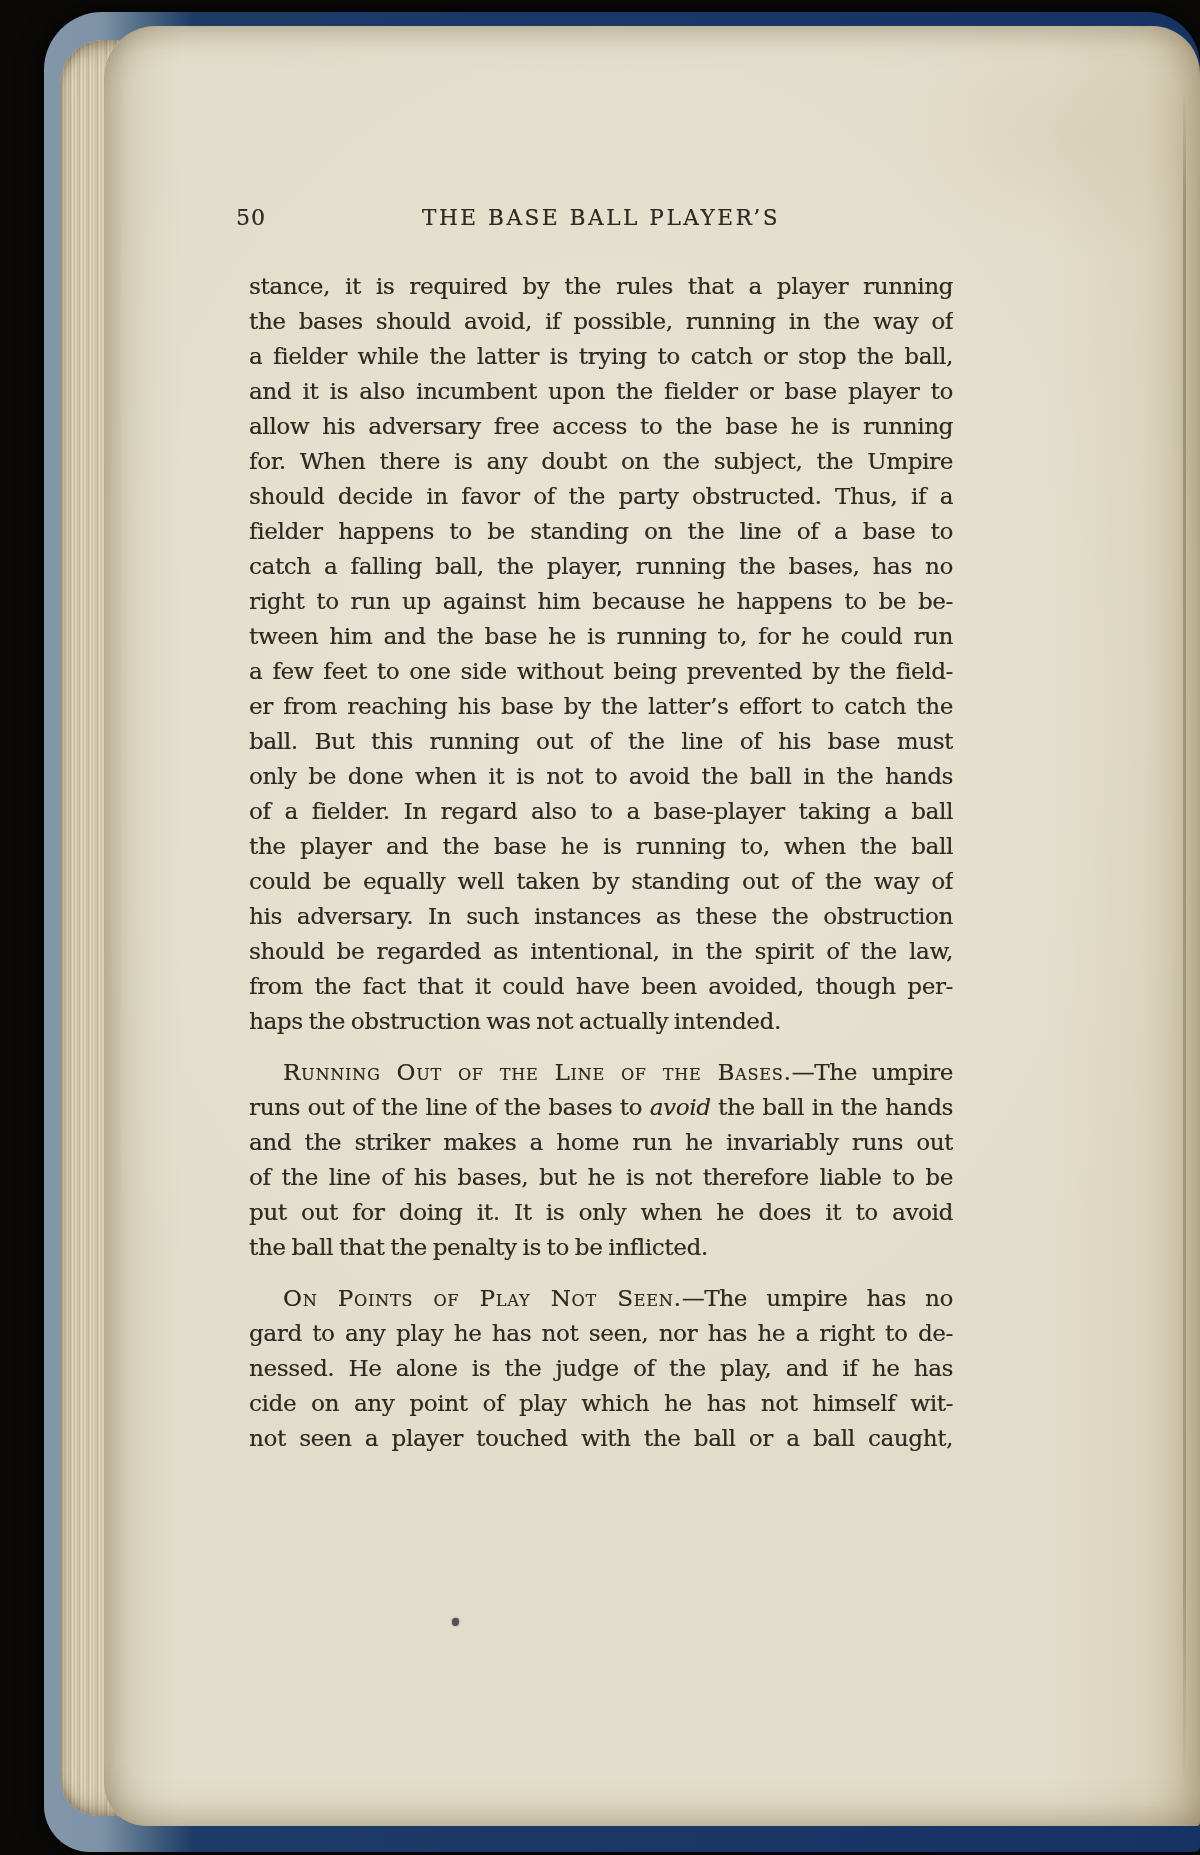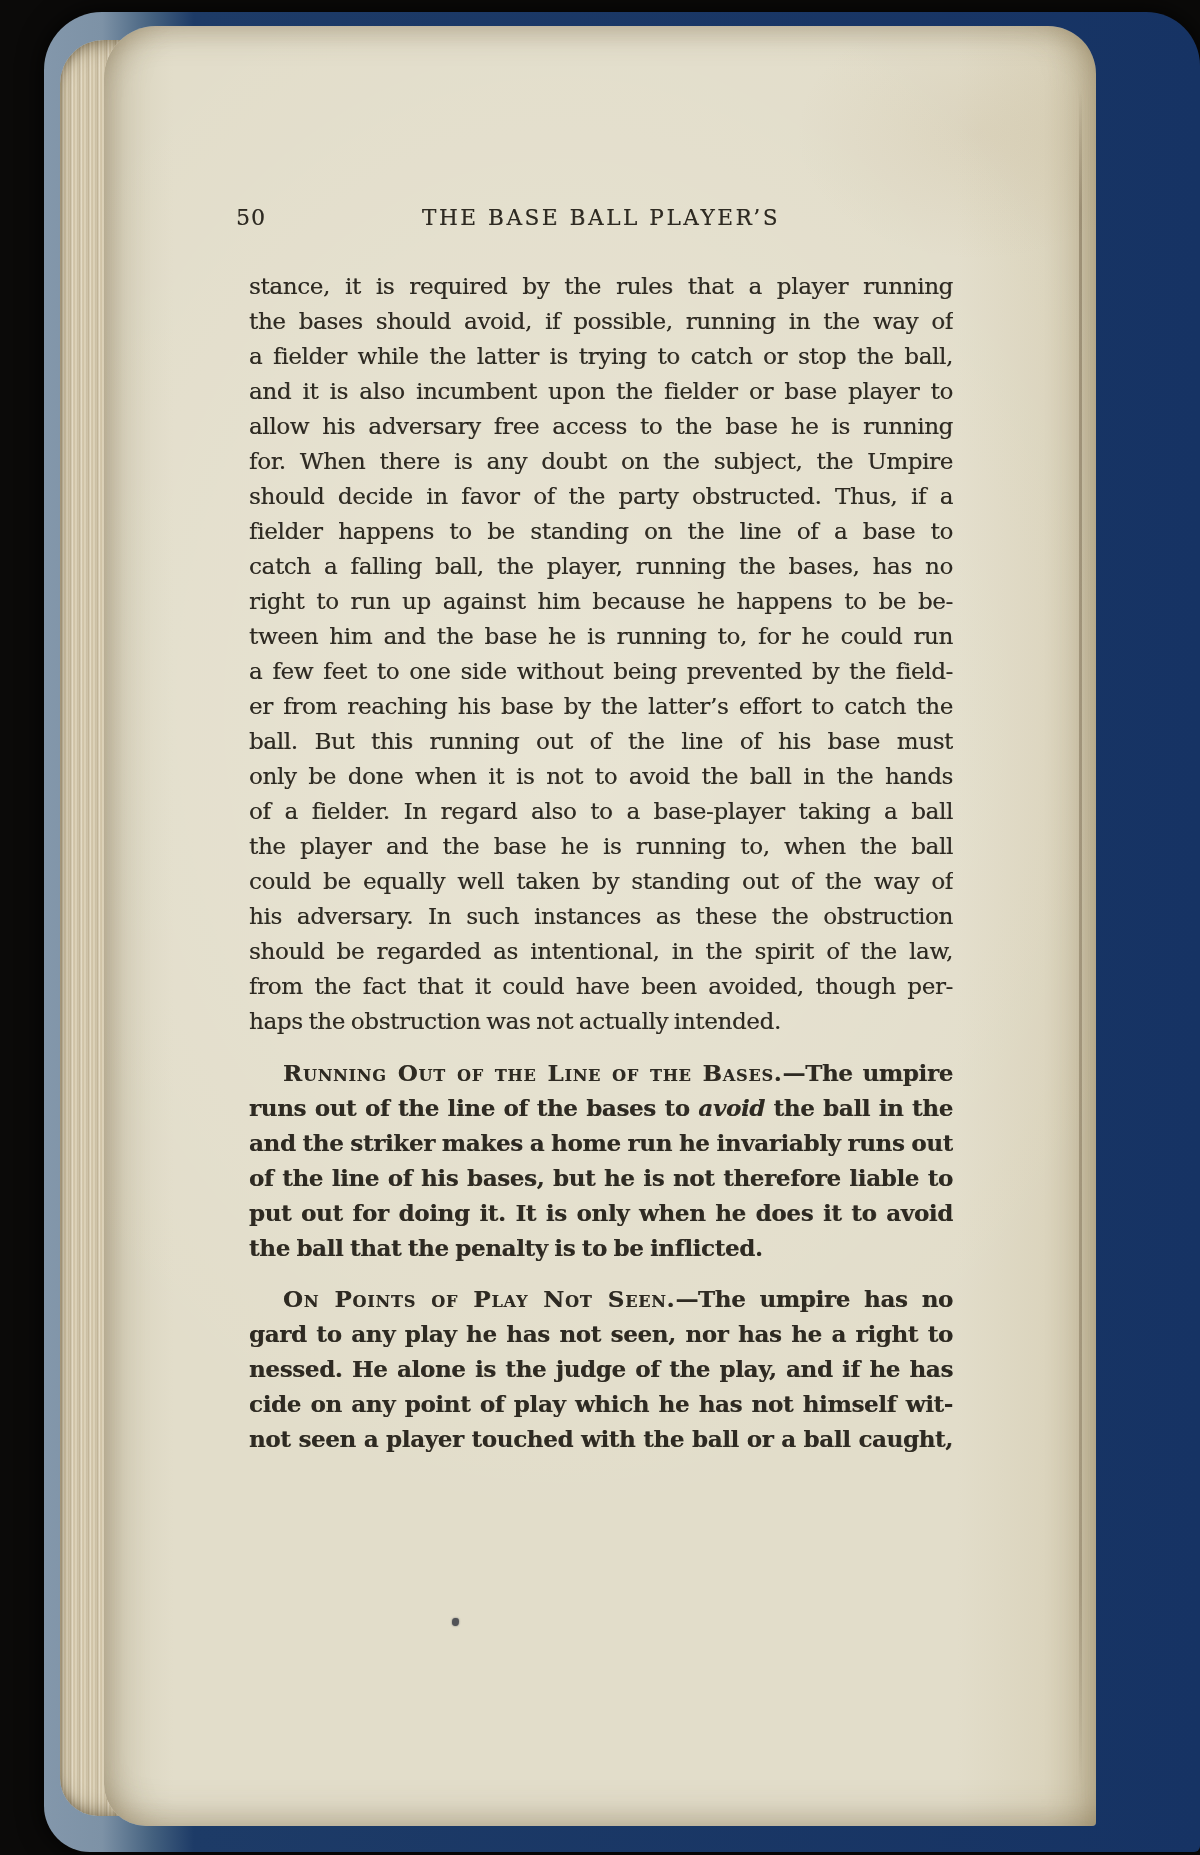--- a/index.html
+++ b/index.html
@@ -45,21 +45,21 @@
     box-shadow: inset 0 14px 18px -10px rgba(70,55,30,0.5),
                 inset 0 -14px 18px -10px rgba(70,55,30,0.5),
                 inset 6px 0 10px -5px rgba(70,55,30,0.4);
   }
 
   
   .page {
     position: absolute;
     left: 104px;
     top: 26px;
-    width: 992px;
+    width: 1096px;
     height: 1800px;
     border-radius: 52px 48px 4px 42px;
     background:
       radial-gradient(ellipse 880px 1150px at 46% 38%, rgba(255,255,247,0.22), rgba(255,255,247,0) 72%),
       radial-gradient(ellipse 260px 180px at 88% 6%, rgba(160,130,80,0.10), rgba(160,130,80,0) 70%),
       linear-gradient(to right, #d6d0ba 0%, #e2ddca 7%, #e2ddca 86%, #dbd4bd 95%, #cdc4a8 100%),
       #e1dcc8;
     box-shadow:
       inset 26px 0 36px -20px rgba(110,90,55,0.38),
       inset -28px 0 40px -22px rgba(110,90,55,0.34),
@@ -117,21 +117,21 @@
   .running-title {
     display: block;
     text-align: center;
     letter-spacing: 2.6px;
     font-size: 21.5px;
     white-space: nowrap;
   }
 
   .body-text { font-size: 23px; }
   .paragraph { margin: 16px; }
-  .paragraph + .paragraph { margin-top: 12px; font-weight: bold; }
+  .paragraph + .paragraph { margin-top: 12px; }
   .line {
     height: 35px;
     line-height: 35px;
     overflow: hidden;
     letter-spacing: -0.35px;
     word-spacing: -1.2px;
     text-align: justify;
     text-align-last: justify;
     white-space: normal;
   }

